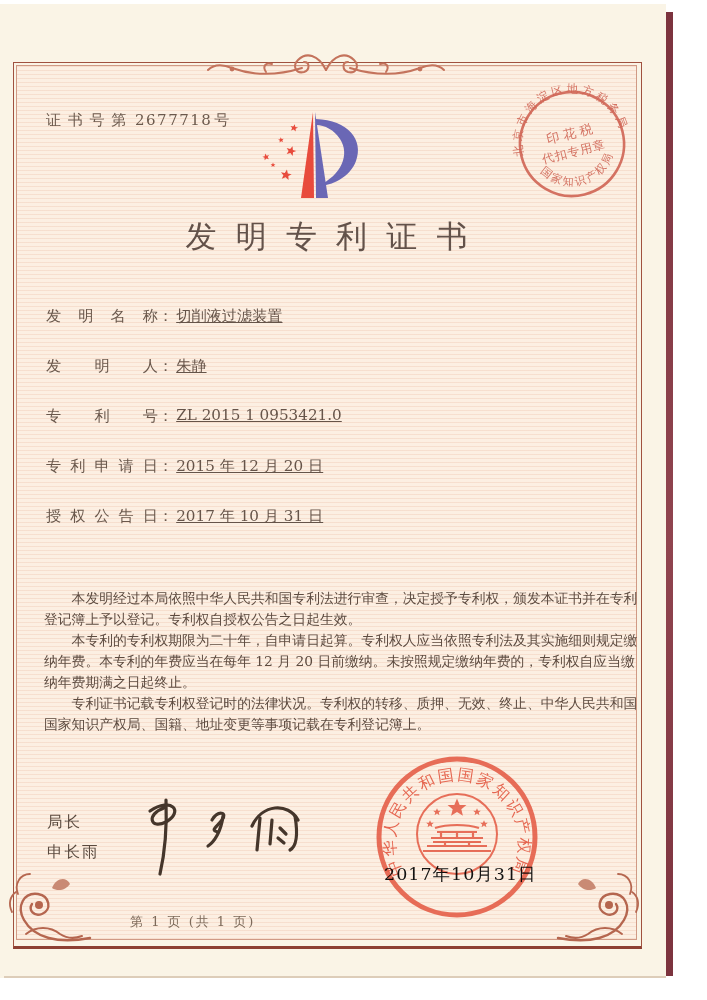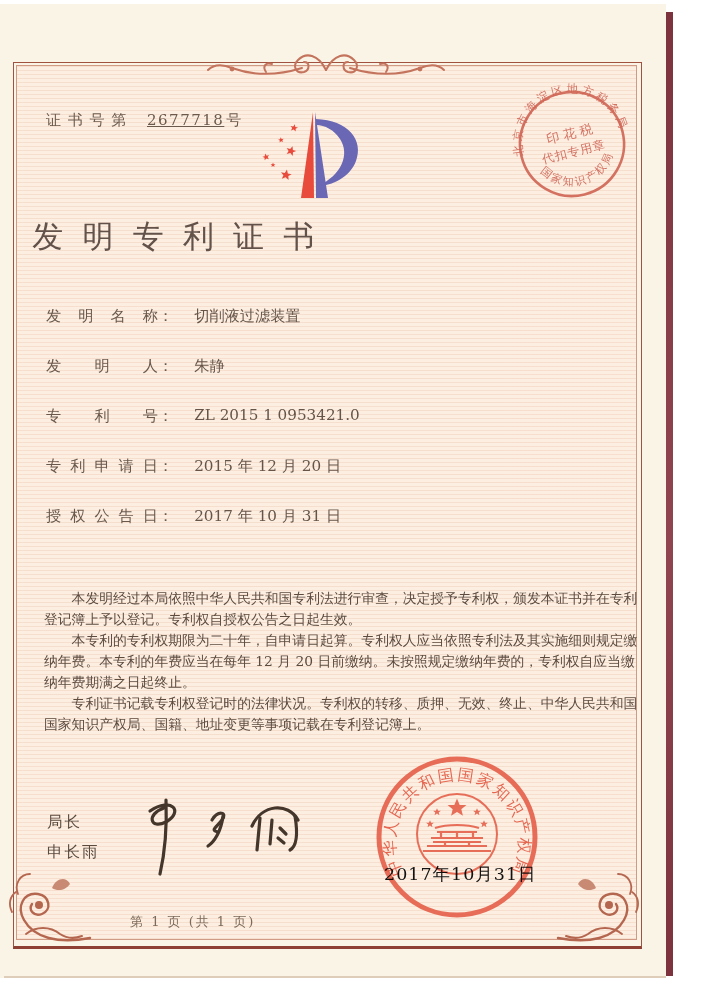--- a/index.html
+++ b/index.html
@@ -14,30 +14,30 @@
   .paper-bottom-edge{left:4px;top:976px;width:662px;height:2px;background:#ddcdb9;}
 
   
   .frame{left:13px;top:62px;width:627px;height:883px;border:1px solid #a0513f;border-bottom:3px solid #8d4033;}
   .frame-inner{left:16px;top:65px;width:619px;height:873px;border:1px solid #d09a85;
       background-color:#fcefe2;
       background-image:repeating-linear-gradient(180deg, rgba(226,156,126,0.20) 0 1px, rgba(255,255,255,0) 1px 4px);}
 
   .cert-no{left:46px;top:111px;font-size:15px;color:#6b594c;white-space:nowrap;}
   .cert-no .sp{letter-spacing:0.45em;}
-  .cert-no .num{letter-spacing:0.10em;margin-left:14px;margin-right:2px;text-decoration:underline;}
-
-  .title{left:13px;top:216px;width:627px;font-size:31px;color:#63524a;
+  .cert-no .num{letter-spacing:0.10em;margin-left:2px;margin-right:2px;}
+
+  .title{left:13px;top:216px;width:627px;text-align:center;font-size:31px;color:#63524a;
          letter-spacing:0.62em;padding-left:0.62em;box-sizing:border-box;font-weight:500;}
 
   .fields{left:46px;top:306px;width:580px;}
   .f-row{height:21px;margin-bottom:29px;font-size:15.2px;color:#6a584c;white-space:nowrap;}
   .f-label{display:inline-block;width:112px;text-align:justify;text-align-last:justify;vertical-align:top;}
   .f-colon{display:inline-block;vertical-align:top;}
-  .f-value{display:inline-block;margin-left:21px;vertical-align:top;color:#665449;}
+  .f-value{display:inline-block;margin-left:3px;vertical-align:top;color:#665449;text-decoration:underline;}
 
   .body-text{left:44px;top:588px;width:596px;font-size:13.8px;line-height:21px;color:#5d4b40;}
   .body-text p{margin:0;text-indent:2em;}
 
   .director-title{left:47px;top:812px;font-size:15.5px;letter-spacing:2px;color:#5a4a3f;}
   .director-name{left:47px;top:842px;font-size:15.5px;letter-spacing:2px;color:#5a4a3f;text-align:center;}
   .signature{left:120px;top:786px;}
 
   .seal-main{left:372px;top:752px;}
   .seal-date{left:384px;top:862px;font-size:17.5px;color:#000000;letter-spacing:1px;opacity:.92;z-index:6;}

